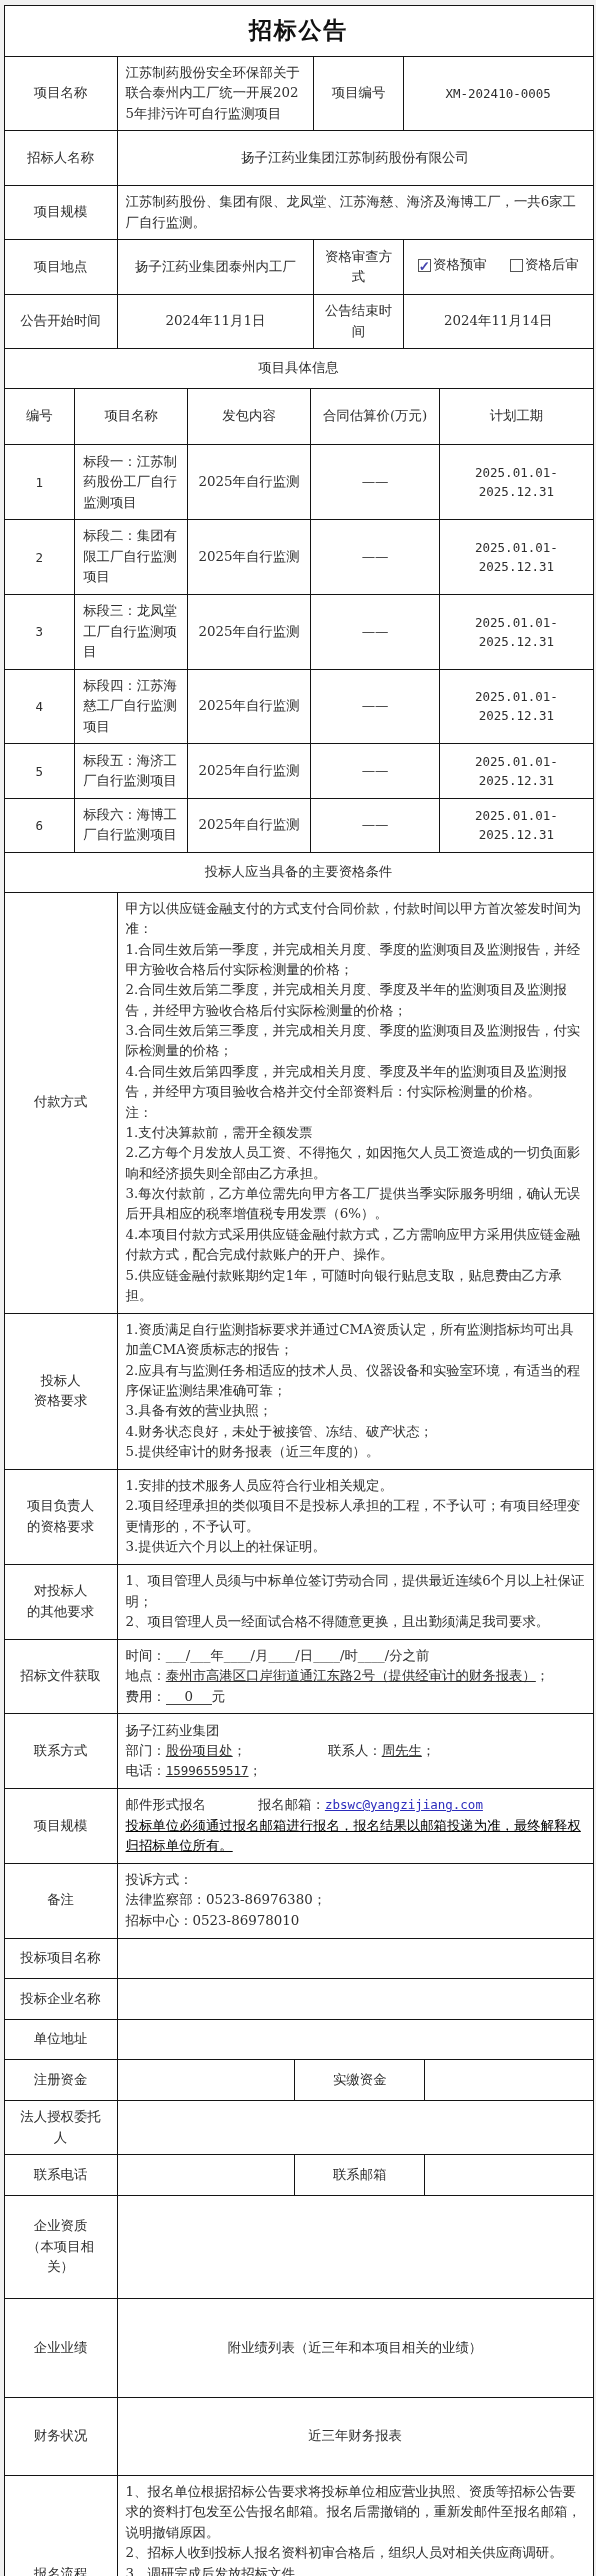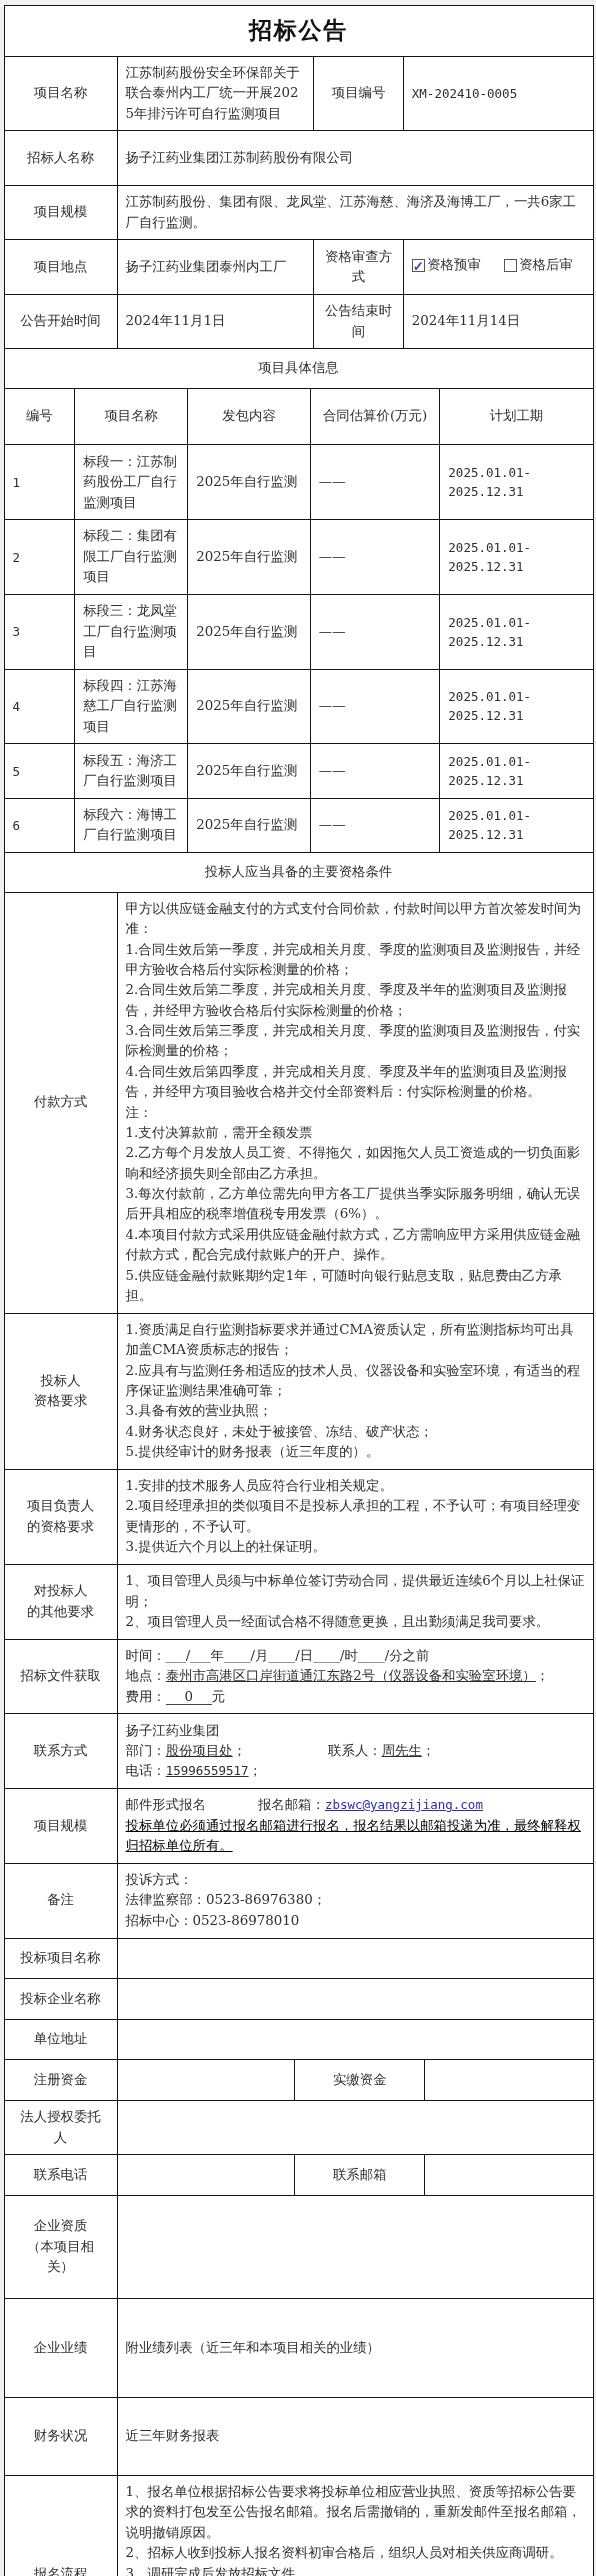--- a/index.html
+++ b/index.html
@@ -2,21 +2,21 @@
 <html style="font-size:14.3px"><head>
 <meta charset="utf-8">
 <style>
   html,body { margin:0; padding:0; background:#f1f1f1; }
   body { width:597px; font-family:"DejaVu Serif","Liberation Serif",serif; }
   .page { width:590px; margin:5.4px auto 9px; background:#ffffff; }
   table { width:100%; border-collapse:collapse; table-layout:fixed; }
   .stack { margin-top:-0.9px; }
   td { border:0.9px solid #141414; padding:6.3px 8px; font-size:13.4px; line-height:1.52; color:#2e2e2e; vertical-align:middle; word-break:break-all; }
   .lbl { text-align:center; }
-  .center { }
+  .center { text-align:center; }
   .pre { white-space:pre-line; }
   .title1 { font-size:23px; font-weight:bold; color:#111; text-align:center; letter-spacing:1.8px; padding:7.1px 3.6px;margin-left:20px; }
   .title2 { font-size:24px; font-weight:bold; color:#111; text-align:center; letter-spacing:9px; padding:12.5px 3.6px; }
   .section { text-align:center; padding:9px 3.6px; }
   .mono { font-family:"DejaVu Sans Mono","Liberation Mono",monospace; font-size:12.5px; }
   .u { text-decoration:underline; }
   .link { color:#2b2bbd; text-decoration:underline; }
   .bold-u { font-weight:normal; text-decoration:underline; color:#000000; }
   .cbgroup { display:inline-flex; align-items:center; }
   .cb { display:inline-flex; align-items:center; margin-right:23px; }
@@ -202,21 +202,21 @@
     <tr>
       <td class="lbl pre">对投标人
 的其他要求</td>
       <td class="pre">1、项目管理人员须与中标单位签订劳动合同，提供最近连续6个月以上社保证明；
 2、项目管理人员一经面试合格不得随意更换，且出勤须满足我司要求。</td>
     </tr>
     <tr>
       <td class="lbl">招标文件获取</td>
       <td>
         <div>时间：___/___年____/月____/日____/时____/分之前</div>
-        <div><span>地点：</span><span class="u">泰州市高港区口岸街道通江东路2号（仪器设备和实验室环境）</span><span>；</span></div>
+        <div><span>地点：</span><span class="u">泰州市高港区口岸街道通江东路2号（提供经审计的财务报表）</span><span>；</span></div>
         <div><span>费用：</span><span class="blank">0</span><span>元</span></div>
       </td>
     </tr>
     <tr>
       <td class="lbl">联系方式</td>
       <td>
         <div>扬子江药业集团</div>
         <div>
           <span>部门：</span><span class="u">股份项目处</span><span>；</span><span class="gap2"></span><span>联系人：</span><span class="u">周先生</span><span>；</span>
         </div>

